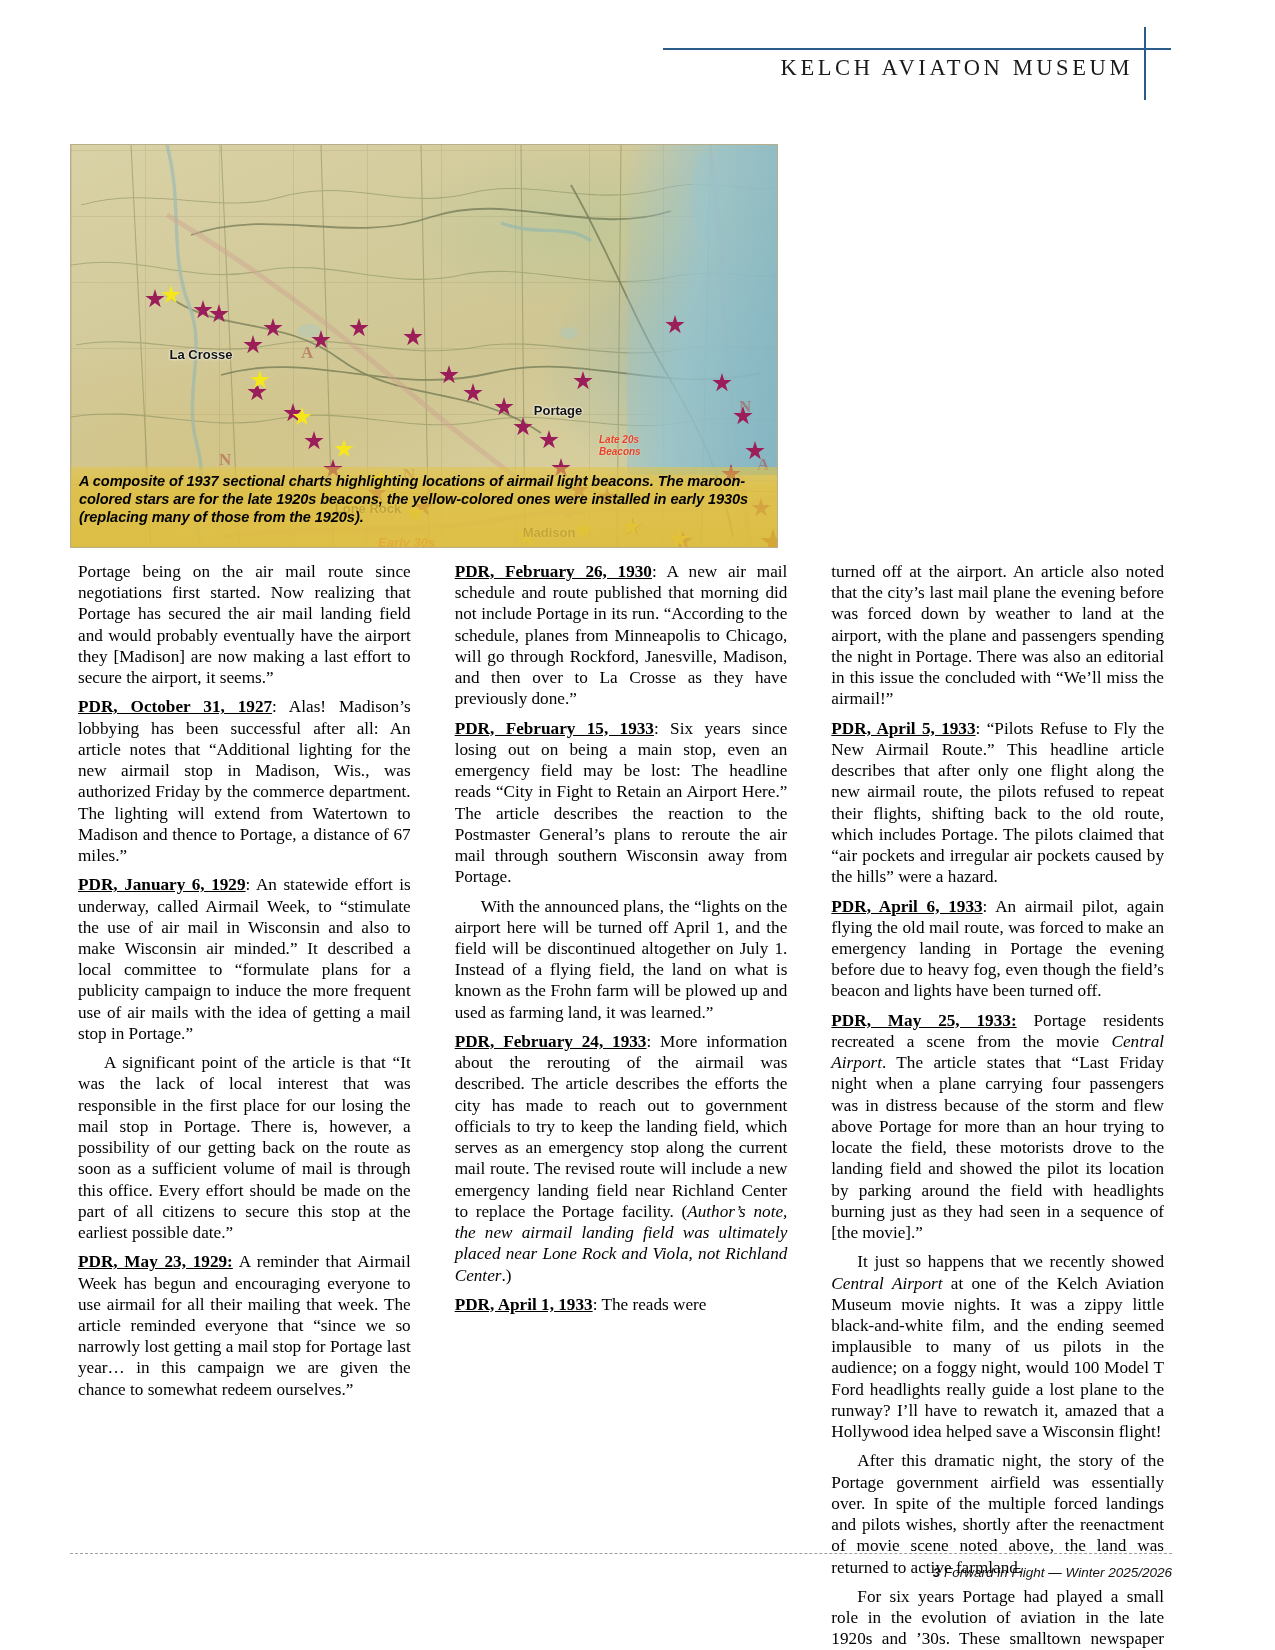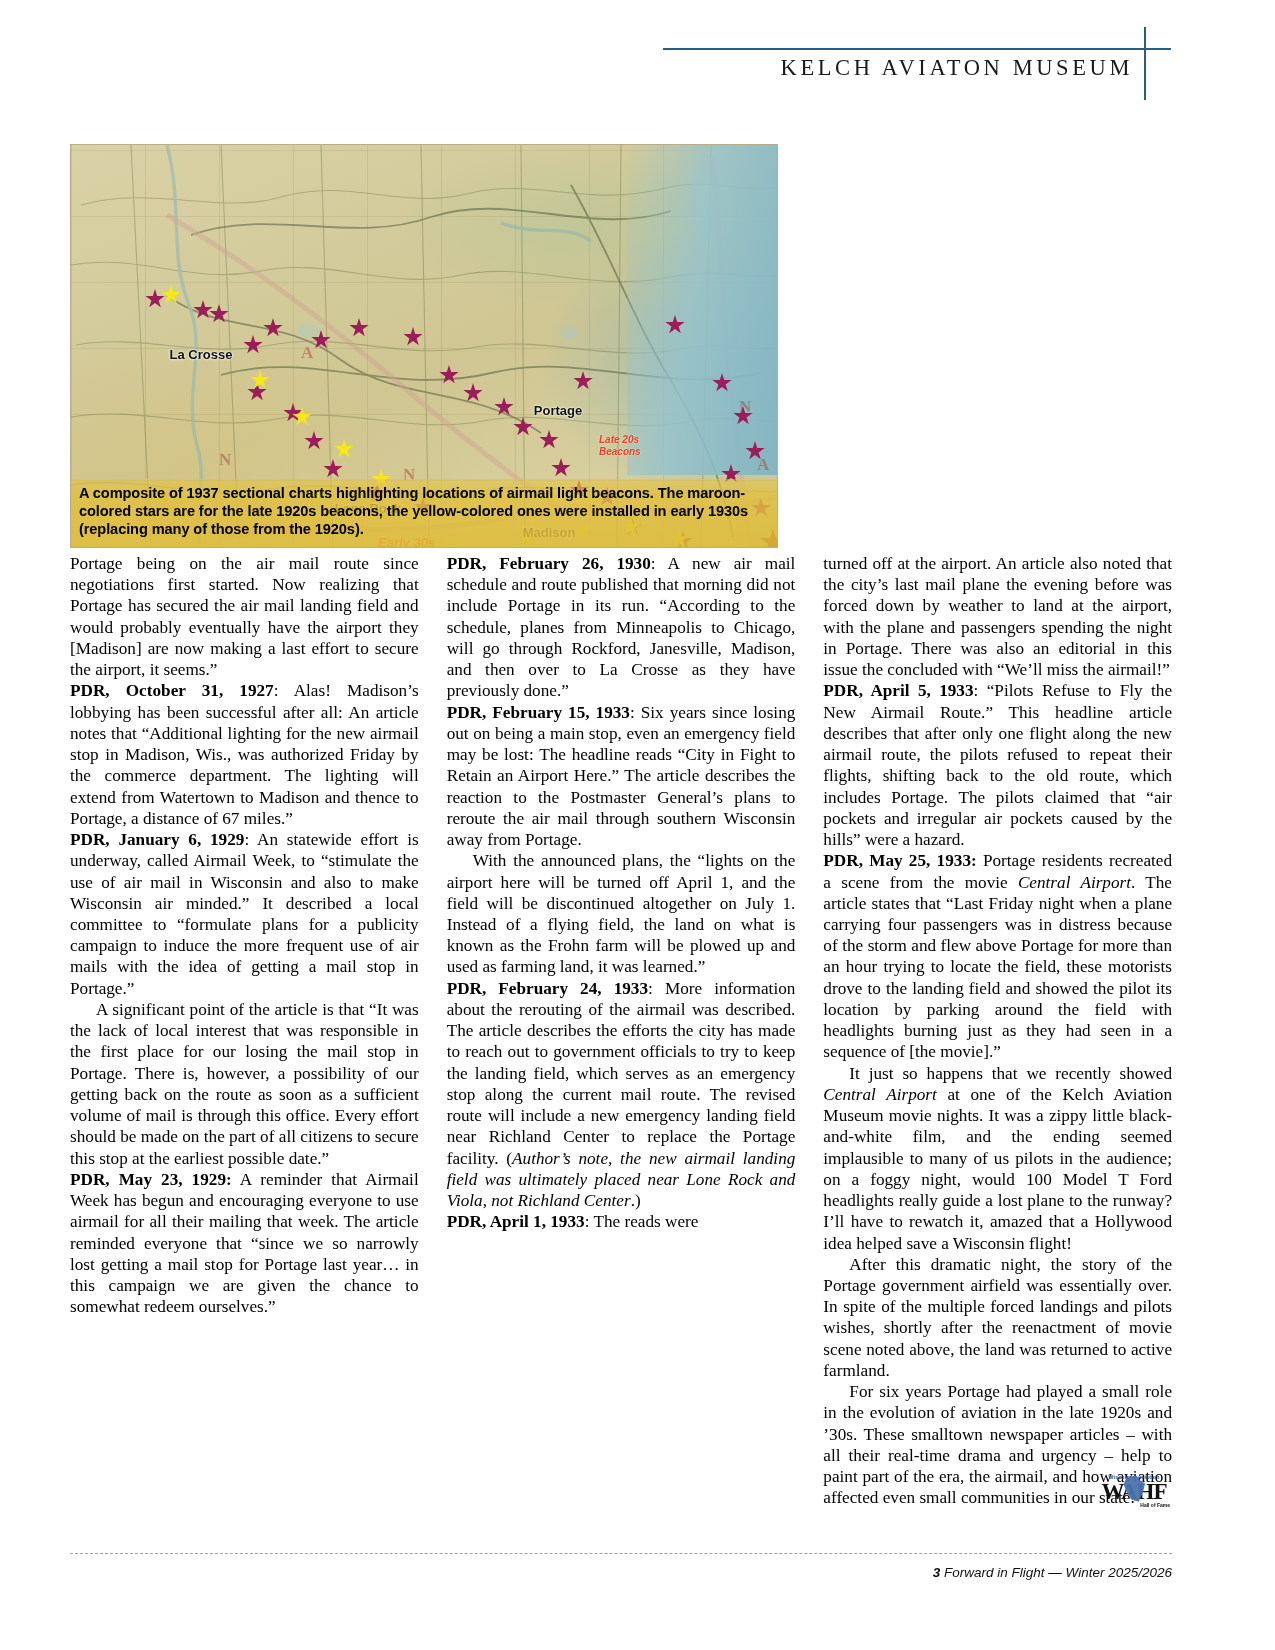--- a/index.html
+++ b/index.html
@@ -138,50 +138,52 @@
     font-weight: bold;
   }
 
   
   .figure-caption {
     position: absolute;
     left: 0;
     bottom: 0;
     width: 708px;
     box-sizing: border-box;
-    padding: 6px 8px 8px 8px;
+    padding: 6px 8px 20px 8px;
     background: linear-gradient(180deg, rgba(226,196,70,.55) 0%, rgba(225,192,64,.82) 25%, rgba(222,188,58,.88) 100%);
     font-family: "Liberation Sans", sans-serif;
     font-weight: bold;
     font-size: 14.6px;
     line-height: 1.23;
     color: #000;
     letter-spacing: -0.1px;
+    font-style: italic;
   }
 
   
   .columns {
     position: absolute;
     left: 70px;
     top: 553px;
     width: 1102px;
     display: flex;
     gap: 28px;
   }
   .col {
     width: 349px;
     font-size: 17.2px;
     line-height: 1.235;
     text-align: justify;
     hyphens: none;
   }
-  .col p { margin: 0; }
+  .col p { margin: 8px; }
   .col p.indent { text-indent: 26px; }
   .pdr {
     font-weight: bold;
+    text-decoration: underline;
   }
   .ital { font-style: italic; }
 
   .col-right { position: relative; }
 
   
   .wahf-logo {
     position: absolute;
     right: 0;
     bottom: -8px;
@@ -386,20 +388,21 @@
     <p><span class="pdr">PDR, February 26, 1930</span><span>: A new air mail schedule and route published that morning did not include Portage in its run. “According to the schedule, planes from Minneapolis to Chicago, will go through Rockford, Janesville, Madison, and then over to La Crosse as they have previously done.”</span></p>
     <p><span class="pdr">PDR, February 15, 1933</span><span>: Six years since losing out on being a main stop, even an emergency field may be lost: The headline reads “City in Fight to Retain an Airport Here.” The article describes the reaction to the Postmaster General’s plans to reroute the air mail through southern Wisconsin away from Portage.</span></p>
     <p class="indent"><span>With the announced plans, the “lights on the airport here will be turned off April 1, and the field will be discontinued altogether on July 1. Instead of a flying field, the land on what is known as the Frohn farm will be plowed up and used as farming land, it was learned.”</span></p>
     <p><span class="pdr">PDR, February 24, 1933</span><span>: More information about the rerouting of the airmail was described. The article describes the efforts the city has made to reach out to government officials to try to keep the landing field, which serves as an emergency stop along the current mail route. The revised route will include a new emergency landing field near Richland Center to replace the Portage facility. (</span><span class="ital">Author’s note, the new airmail landing field was ultimately placed near Lone Rock and Viola, not Richland Center</span><span>.)</span></p>
     <p><span class="pdr">PDR, April 1, 1933</span><span>: The reads were</span></p>
   </div>
 
   <div class="col col-3 col-right">
     <p><span>turned off at the airport. An article also noted that the city’s last mail plane the evening before was forced down by weather to land at the airport, with the plane and passengers spending the night in Portage. There was also an editorial in this issue the concluded with “We’ll miss the airmail!”</span></p>
     <p><span class="pdr">PDR, April 5, 1933</span><span>: “Pilots Refuse to Fly the New Airmail Route.” This headline article describes that after only one flight along the new airmail route, the pilots refused to repeat their flights, shifting back to the old route, which includes Portage. The pilots claimed that “air pockets and irregular air pockets caused by the hills” were a hazard.</span></p>
+    <p><span class="pdr">PDR, April 6, 1933</span><span>: An airmail pilot, again flying the old mail route, was forced to make an emergency landing in Portage the evening before due to heavy fog, even though the field’s beacon and lights have been turned off.</span></p>
     <p><span class="pdr">PDR, May 25, 1933:</span><span>  Portage residents recreated a scene from the movie </span><span class="ital">Central Airport</span><span>. The article states that “Last Friday night when a plane carrying four passengers was in distress because of the storm and flew above Portage for more than an hour trying to locate the field, these motorists drove to the landing field and showed the pilot its location by parking around the field with headlights burning just as they had seen in a sequence of [the movie].”</span></p>
     <p class="indent"><span>It just so happens that we recently showed </span><span class="ital">Central Airport</span><span> at one of the Kelch Aviation Museum movie nights. It was a zippy little black-and-white film, and the ending seemed implausible to many of us pilots in the audience; on a foggy night, would 100 Model T Ford headlights really guide a lost plane to the runway? I’ll have to rewatch it, amazed that a Hollywood idea helped save a Wisconsin flight!</span></p>
     <p class="indent"><span>After this dramatic night, the story of the Portage government airfield was essentially over. In spite of the multiple forced landings and pilots wishes, shortly after the reenactment of movie scene noted above, the land was returned to active farmland.</span></p>
     <p class="indent"><span>For six years Portage had played a small role in the evolution of aviation in the late 1920s and ’30s. These smalltown newspaper articles – with all their real-time drama and urgency – help to paint part of the era, the airmail, and how aviation affected even small communities in our state.</span></p>
 
     <div class="wahf-logo">
       <div class="wahf-top">Wisconsin Aviation</div>
       <div class="wahf-main">
         <div class="wahf-shape"></div>
         <span>WAHF</span>

